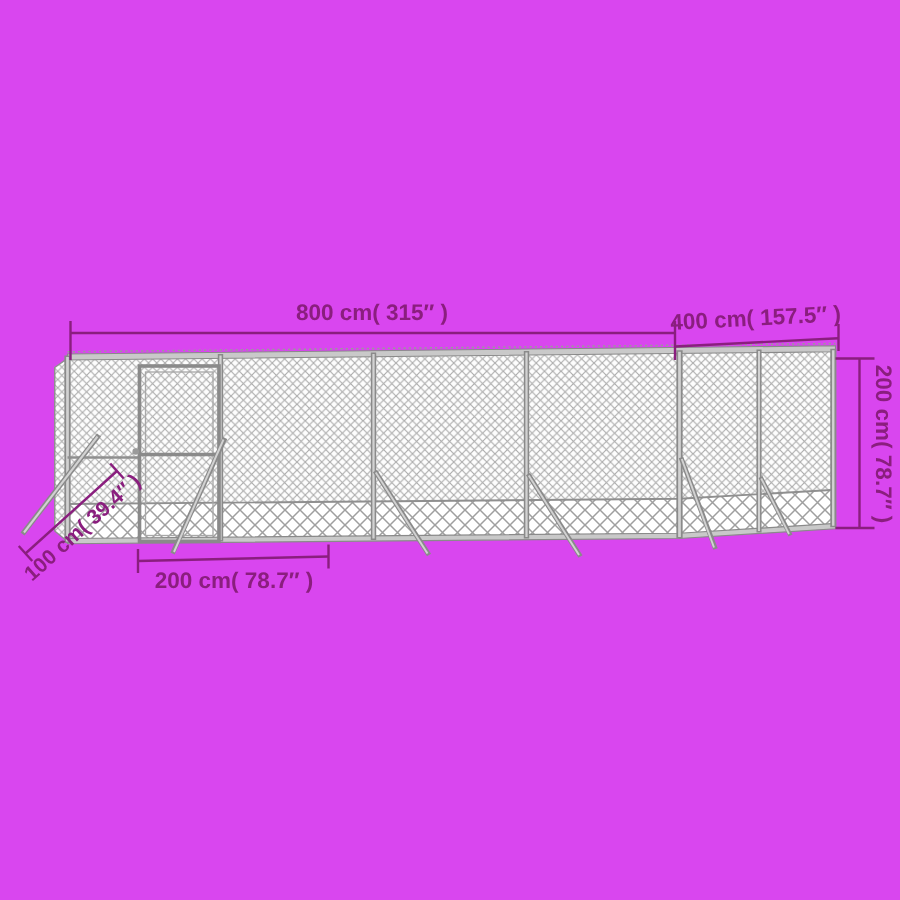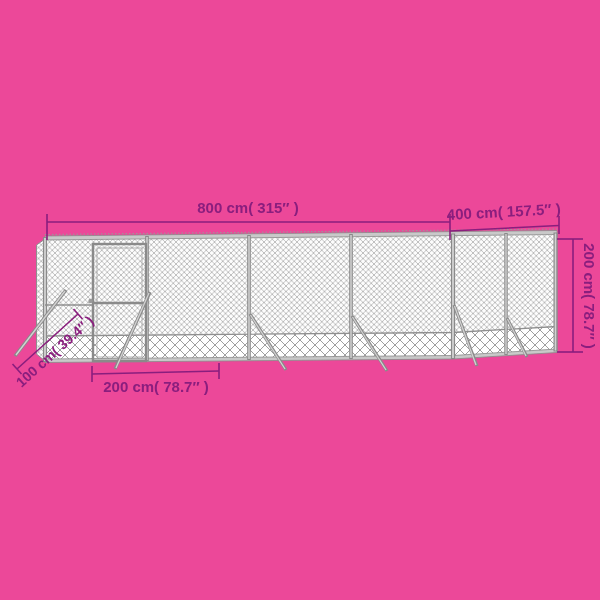--- a/index.html
+++ b/index.html
@@ -1,18 +1,18 @@
 <!DOCTYPE html>
 <html><head>
 <meta charset="utf-8">
 <style>
   html, body { margin: 0; padding: 0; background: #ffffff; }
   .canvas {
     width: 600px; height: 600px; position: relative; margin: 0 auto;
-    background: #ec4899; overflow: hidden;
+    background: #d946ef; overflow: hidden;
     font-family: "Liberation Sans", sans-serif;
   }
   svg { display: block; }
   .dim-line { stroke: #8a1e7e; stroke-width: 1.6; fill: none; }
   .dim-cap  { stroke: #8a1e7e; stroke-width: 1.6; fill: none; }
   .dim-text {
     font-family: "Liberation Sans", sans-serif;
     font-size: 15px; font-weight: 700; fill: #8a1e7e;
   }
   .dim-text-small { font-size: 14px; }

